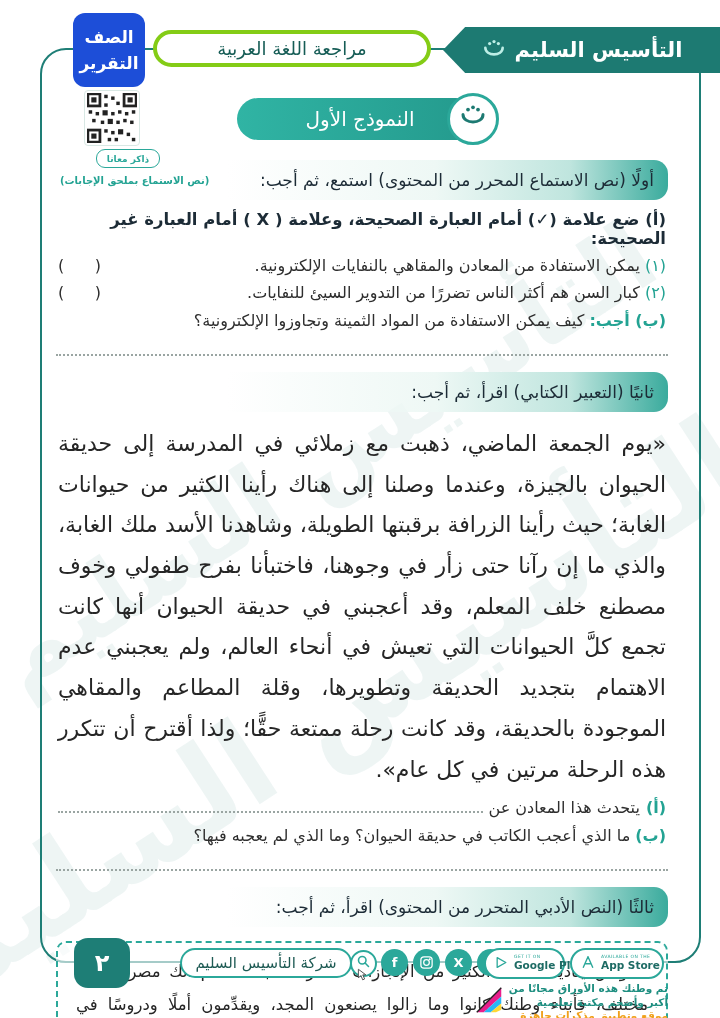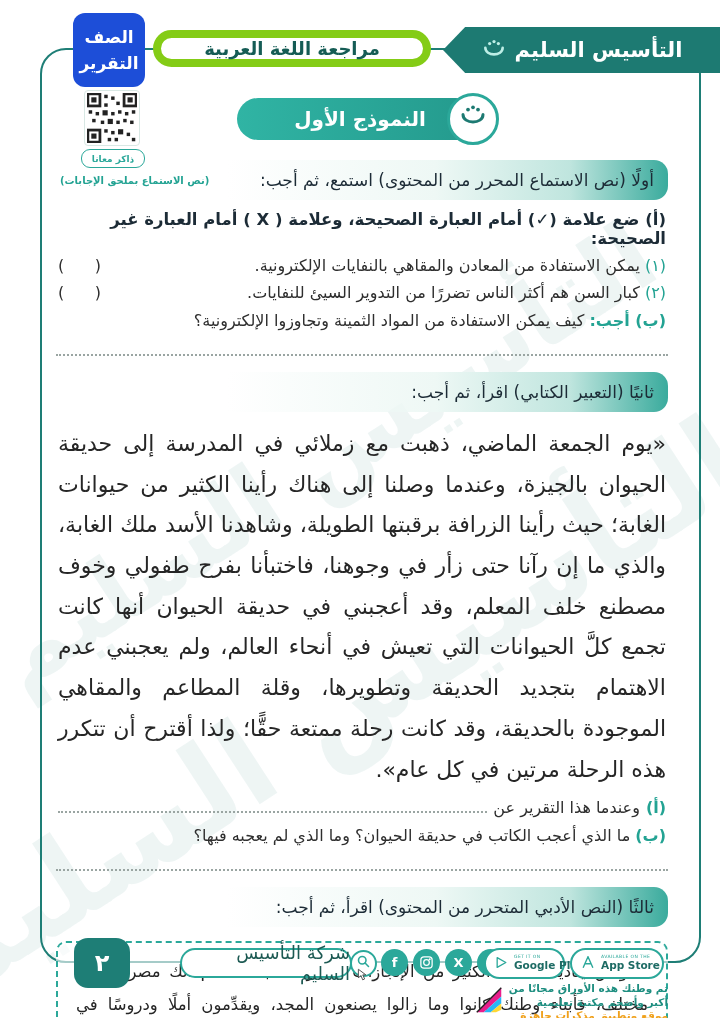--- a/index.html
+++ b/index.html
@@ -11,36 +11,36 @@
   .wm1{top:400px;left:-60px;font-size:96px;}
   .wm2{top:640px;left:-150px;font-size:120px;}
   
   .frame{position:absolute;left:40px;top:48px;width:661px;height:915px;
          border:2px solid #1e7e76;border-radius:26px;box-sizing:border-box;z-index:2;}
   
   .grade-badge{position:absolute;left:73px;top:13px;width:72px;height:74px;background:#1d4ed8;
     border-radius:12px;color:#fff;font-weight:bold;font-size:17px;display:flex;flex-direction:column;
     align-items:center;justify-content:center;line-height:1.55;z-index:4;}
   .subject-pill{position:absolute;left:153px;top:30px;width:278px;height:37px;background:#fff;
-    border:8px solid #84cc16;border-radius:19px;display:flex;align-items:center;justify-content:center;
-    color:#155c55;font-weight:bold;font-size:18px;z-index:4;box-sizing:border-box;}
+    border:4px solid #84cc16;border-radius:19px;display:flex;align-items:center;justify-content:center;
+    color:#155c55;font-weight:normal;font-size:18px;z-index:4;box-sizing:border-box;}
   .brand-ribbon{position:absolute;left:443px;top:27px;width:277px;height:46px;background:#1d7a72;
     clip-path:polygon(0 50%,8% 0,100% 0,100% 100%,8% 100%);display:flex;align-items:center;
     justify-content:center;gap:8px;color:#fff;z-index:4;}
   .brand-text{font-weight:bold;font-size:21px;}
   .brand-logo{color:#bdeee6;display:flex;}
   .qr-box{position:absolute;left:84px;top:90px;width:54px;height:54px;background:#fff;z-index:4;
     border:1px solid #d8e8e4;border-radius:4px;display:flex;align-items:center;justify-content:center;}
-  .qr-label{position:absolute;left:81px;top:149px;width:62px;height:17px;border:1px solid #2ba89a;
+  .qr-label{position:absolute;left:96px;top:149px;width:62px;height:17px;border:1px solid #2ba89a;
     border-radius:9px;color:#2ba89a;font-size:9px;display:flex;align-items:center;justify-content:center;
     background:#fff;z-index:4;font-weight:bold;}
   .model-banner{position:absolute;left:237px;top:93px;width:262px;height:52px;z-index:4;}
   .model-pill{position:absolute;left:0;top:5px;width:234px;height:42px;
     background:linear-gradient(to left,#249a8d,#30b4a4);border-radius:21px;display:flex;align-items:center;
-    justify-content:center;color:#fff;font-weight:bold;font-size:20px;padding-left:6px;}
+    justify-content:center;color:#fff;font-weight:normal;font-size:20px;padding-left:6px;}
   .model-circle{position:absolute;right:0;top:0;width:52px;height:52px;background:#fff;
     border:3px solid #2ba89a;border-radius:50%;box-sizing:border-box;display:flex;align-items:center;
     justify-content:center;color:#1d7a72;}
   
   .content{position:absolute;left:56px;top:160px;width:612px;z-index:3;}
   .section-bar{height:40px;border-radius:14px;display:flex;align-items:center;justify-content:space-between;
     padding:0 14px 0 4px;box-sizing:border-box;
     background:linear-gradient(to left,#3aab9d 0%,#bfe5de 16%,#eef8f5 38%,rgba(255,255,255,0) 72%);}
   .section-title{font-weight:normal;font-size:17px;color:#1c2b36;}
   .section-note{font-weight:bold;font-size:10px;color:#23a393;}
@@ -56,21 +56,21 @@
   .fill-row{display:flex;align-items:baseline;gap:6px;font-size:16px;color:#2e2e2e;margin:8px 2px 4px;}
   .fill-dots{flex:1;border-bottom:2px dotted #9aa5a2;height:12px;}
   .dashed-box{border:2px dashed #2ba89a;border-radius:10px;padding:12px 18px;margin-top:14px;
     font-size:16.5px;line-height:2.0;text-align:justify;color:#262626;background:rgba(255,255,255,.6);}
   
   .page-num{position:absolute;left:74px;top:938px;width:56px;height:50px;background:#1e7e76;
     border-radius:14px;color:#fff;font-weight:bold;font-size:24px;display:flex;align-items:center;
     justify-content:center;z-index:5;}
   .company-pill{position:absolute;left:180px;top:948px;width:172px;height:30px;background:#fff;
     border:2px solid #2ba89a;border-radius:16px;display:flex;align-items:center;justify-content:center;
-    font-size:18px;color:#1d5a53;z-index:5;box-sizing:border-box;}
+    font-size:15px;color:#1d5a53;z-index:5;box-sizing:border-box;}
   .search-btn{position:absolute;left:350px;top:950px;width:27px;height:27px;background:#fff;
     border:2px solid #2ba89a;border-radius:50%;display:flex;align-items:center;justify-content:center;
     z-index:5;box-sizing:border-box;}
   .hand-cursor{position:absolute;left:354px;top:968px;z-index:6;}
   .socials{position:absolute;left:381px;top:949px;display:flex;gap:5px;z-index:5;direction:ltr;}
   .soc{width:27px;height:27px;border-radius:50%;background:#2ba89a;color:#fff;display:flex;
     align-items:center;justify-content:center;font-weight:bold;font-size:13px;}
   .store-badge{position:absolute;top:948px;height:31px;background:#fff;border:2px solid #2ba89a;
     border-radius:16px;display:flex;align-items:center;gap:6px;padding:0 9px;z-index:5;
     box-sizing:border-box;direction:ltr;}
@@ -194,21 +194,21 @@
     <div class="dots"></div>
 
     <div class="section-bar">
       <span class="section-title">ثانيًا (التعبير الكتابي) اقرأ، ثم أجب:</span>
       <span></span>
     </div>
     <div class="passage">«يوم الجمعة الماضي، ذهبت مع زملائي في المدرسة إلى حديقة الحيوان بالجيزة، وعندما وصلنا إلى هناك رأينا الكثير من حيوانات الغابة؛ حيث رأينا الزرافة برقبتها الطويلة، وشاهدنا الأسد ملك الغابة، والذي ما إن رآنا حتى زأر في وجوهنا، فاختبأنا بفرح طفولي وخوف مصطنع خلف المعلم، وقد أعجبني في حديقة الحيوان أنها كانت تجمع كلَّ الحيوانات التي تعيش في أنحاء العالم، ولم يعجبني عدم الاهتمام بتجديد الحديقة وتطويرها، وقلة المطاعم والمقاهي الموجودة بالحديقة، وقد كانت رحلة ممتعة حقًّا؛ ولذا أقترح أن تتكرر هذه الرحلة مرتين في كل عام».</div>
 
     <div class="fill-row">
       <span class="b-label">(أ)</span>
-      <span>وعندما هذا التقرير عن</span>
+      <span>يتحدث هذا المعادن عن</span>
       <span class="fill-dots"></span>
     </div>
     <div class="b-row">
       <span class="b-label">(ب)</span>
       <span>ما الذي أعجب الكاتب في حديقة الحيوان؟ وما الذي لم يعجبه فيها؟</span>
     </div>
     <div class="dots"></div>
 
     <div class="section-bar">
       <span class="section-title">ثالثًا (النص الأدبي المتحرر من المحتوى) اقرأ، ثم أجب:</span>

